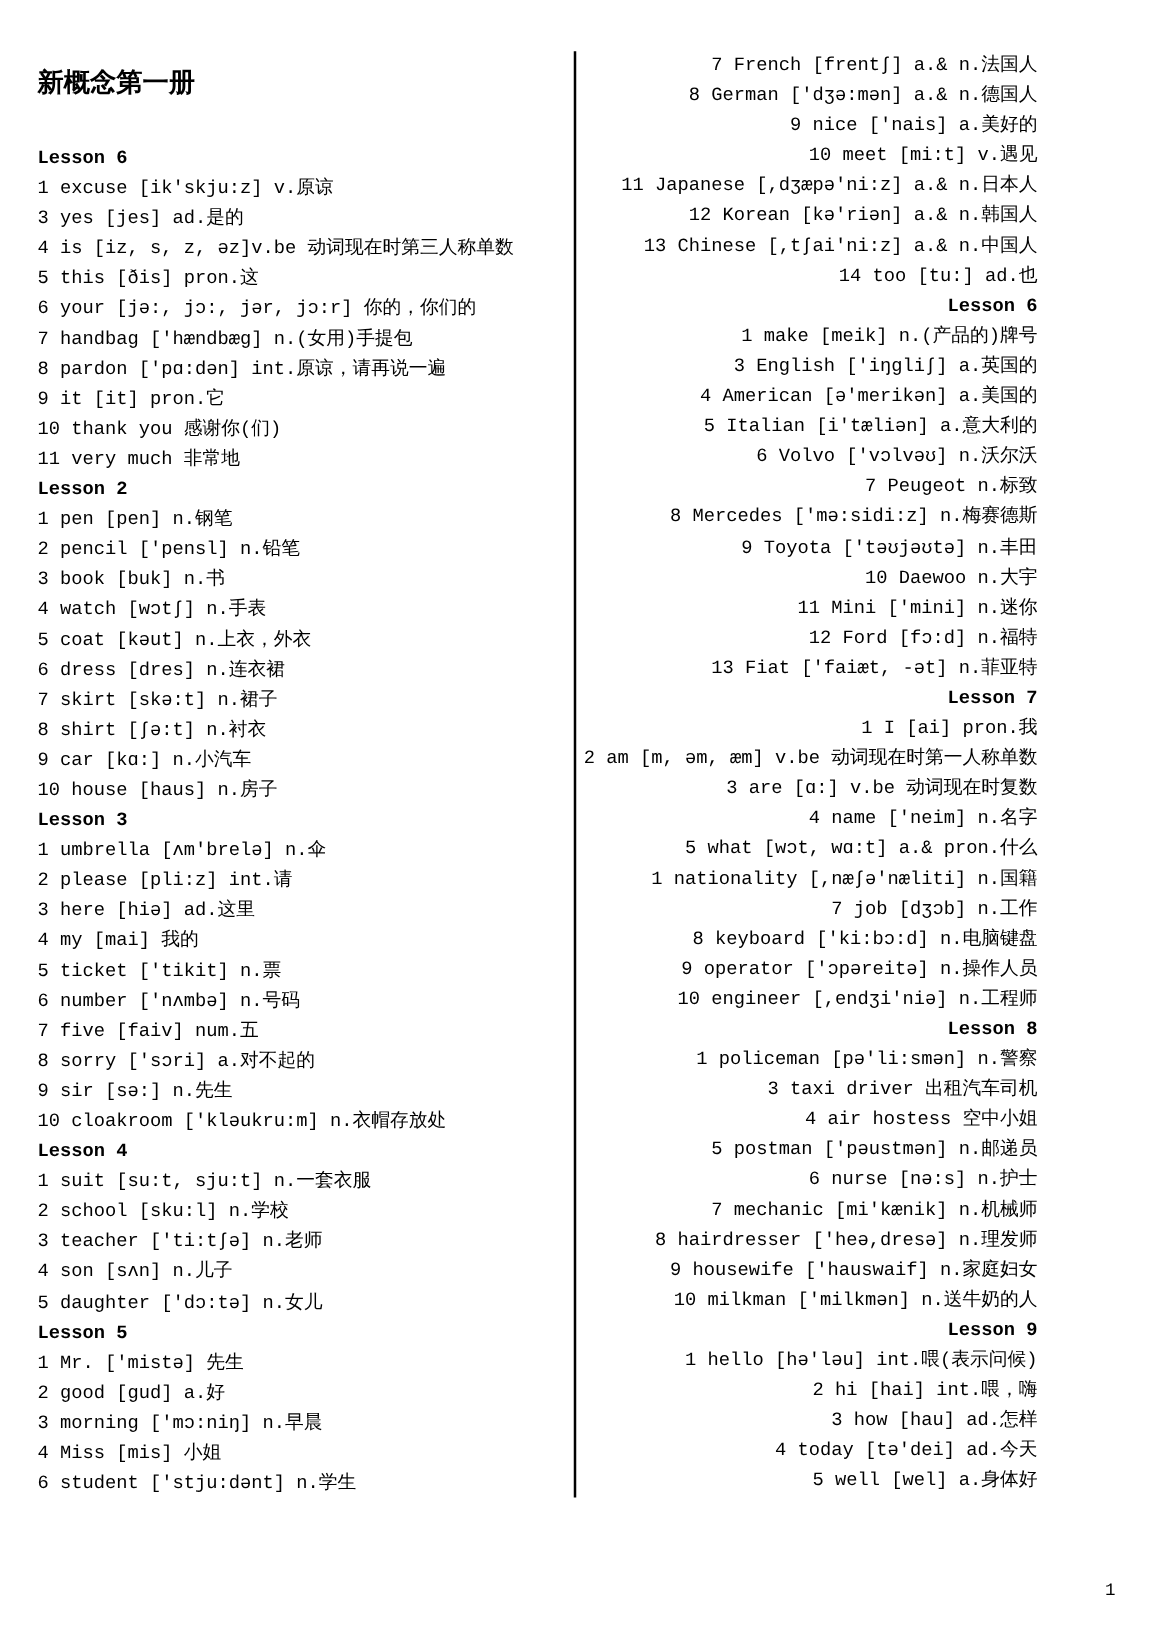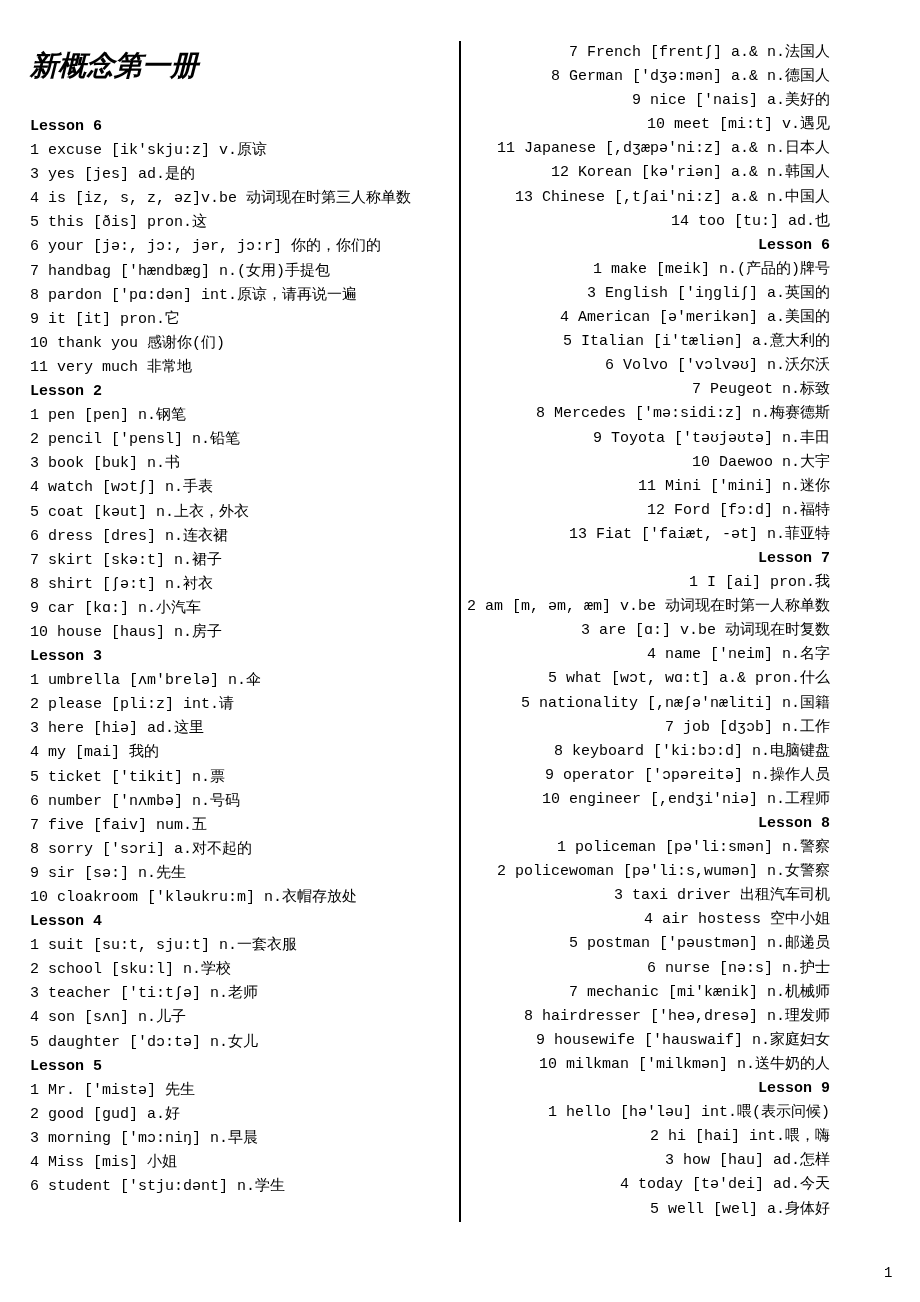--- a/index.html
+++ b/index.html
@@ -28,25 +28,24 @@
   }
   .col-right {
     flex: 0 0 auto;
     border-left: 2px solid #000000;
     padding-left: 6px;
     text-align: right;
   }
   .doc-title {
     font-family: "Liberation Serif", "DejaVu Serif", serif;
     font-weight: bold;
-    font-size: 28px;
+    font-size: 21px;
     line-height: 30px;
     margin: 10px 0 34px 0;
     letter-spacing: 0px;
-    font-style: italic;
   }
   .line {
     font-size: 15px;
     line-height: 24.1px;
     white-space: nowrap;
   }
   .lesson-header {
     font-weight: bold;
   }
   .vocab-entry {
@@ -137,28 +136,27 @@
           <div class="line vocab-entry">10 Daewoo n.大宇</div>
           <div class="line vocab-entry">11 Mini ['mini] n.迷你</div>
           <div class="line vocab-entry">12 Ford [fɔ:d] n.福特</div>
           <div class="line vocab-entry">13 Fiat ['faiæt, -ət] n.菲亚特</div>
           <div class="line lesson-header">Lesson 7</div>
           <div class="line vocab-entry">1 I [ai] pron.我</div>
           <div class="line vocab-entry">2 am [m, əm, æm] v.be 动词现在时第一人称单数</div>
           <div class="line vocab-entry">3 are [ɑ:] v.be 动词现在时复数</div>
           <div class="line vocab-entry">4 name ['neim] n.名字</div>
           <div class="line vocab-entry">5 what [wɔt, wɑ:t] a.&amp; pron.什么</div>
-          <div class="line vocab-entry">5 nationality [,næʃə'næliti] n.国籍</div>
+          <div class="line vocab-entry">1 nationality [,næʃə'næliti] n.国籍</div>
           <div class="line vocab-entry">7 job [dʒɔb] n.工作</div>
           <div class="line vocab-entry">8 keyboard ['ki:bɔ:d] n.电脑键盘</div>
           <div class="line vocab-entry">9 operator ['ɔpəreitə] n.操作人员</div>
           <div class="line vocab-entry">10 engineer [,endʒi'niə] n.工程师</div>
           <div class="line lesson-header">Lesson 8</div>
           <div class="line vocab-entry">1 policeman [pə'li:smən] n.警察</div>
-          <div class="line vocab-entry">2 policewoman [pə'li:s,wumən] n.女警察</div>
           <div class="line vocab-entry">3 taxi driver 出租汽车司机</div>
           <div class="line vocab-entry">4 air hostess 空中小姐</div>
           <div class="line vocab-entry">5 postman ['pəustmən] n.邮递员</div>
           <div class="line vocab-entry">6 nurse [nə:s] n.护士</div>
           <div class="line vocab-entry">7 mechanic [mi'kænik] n.机械师</div>
           <div class="line vocab-entry">8 hairdresser ['heə,dresə] n.理发师</div>
           <div class="line vocab-entry">9 housewife ['hauswaif] n.家庭妇女</div>
           <div class="line vocab-entry">10 milkman ['milkmən] n.送牛奶的人</div>
           <div class="line lesson-header">Lesson 9</div>
           <div class="line vocab-entry">1 hello [hə'ləu] int.喂(表示问候)</div>

